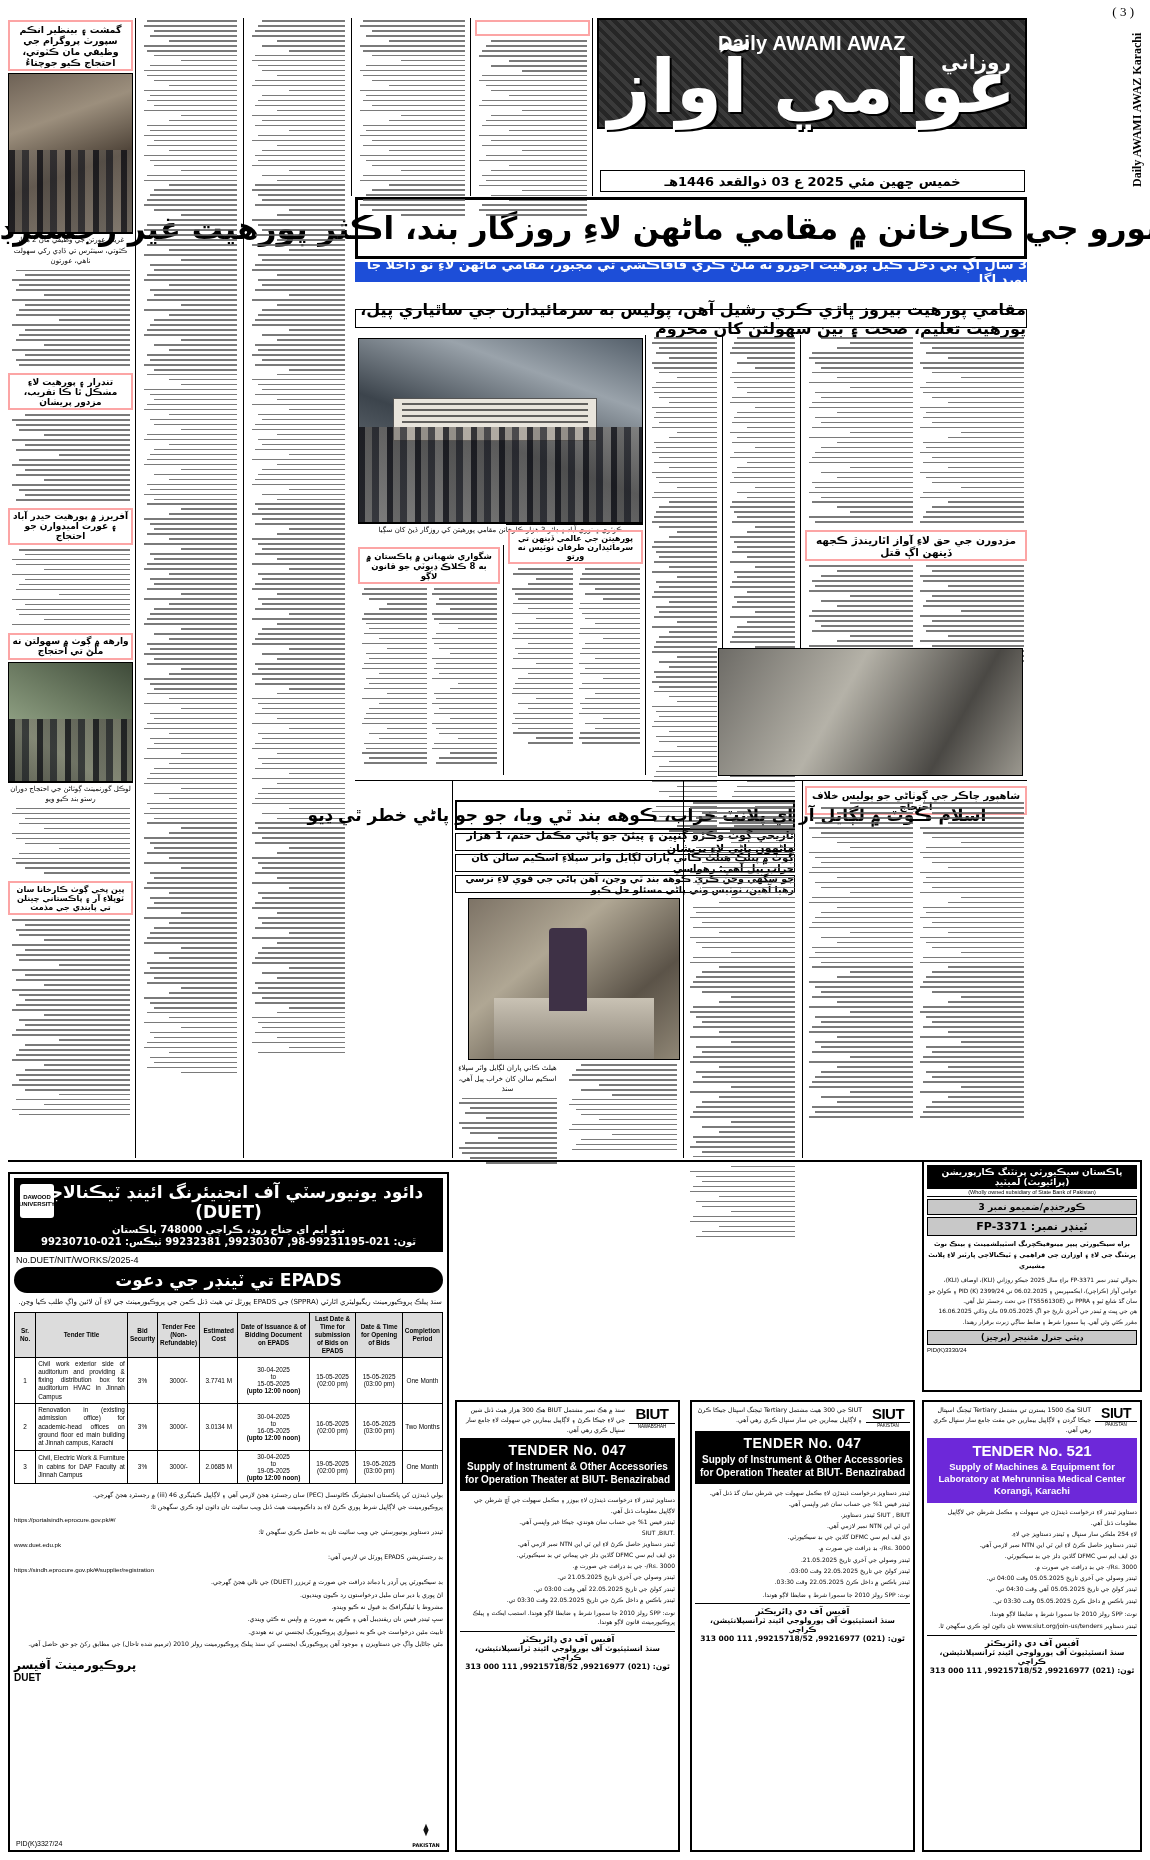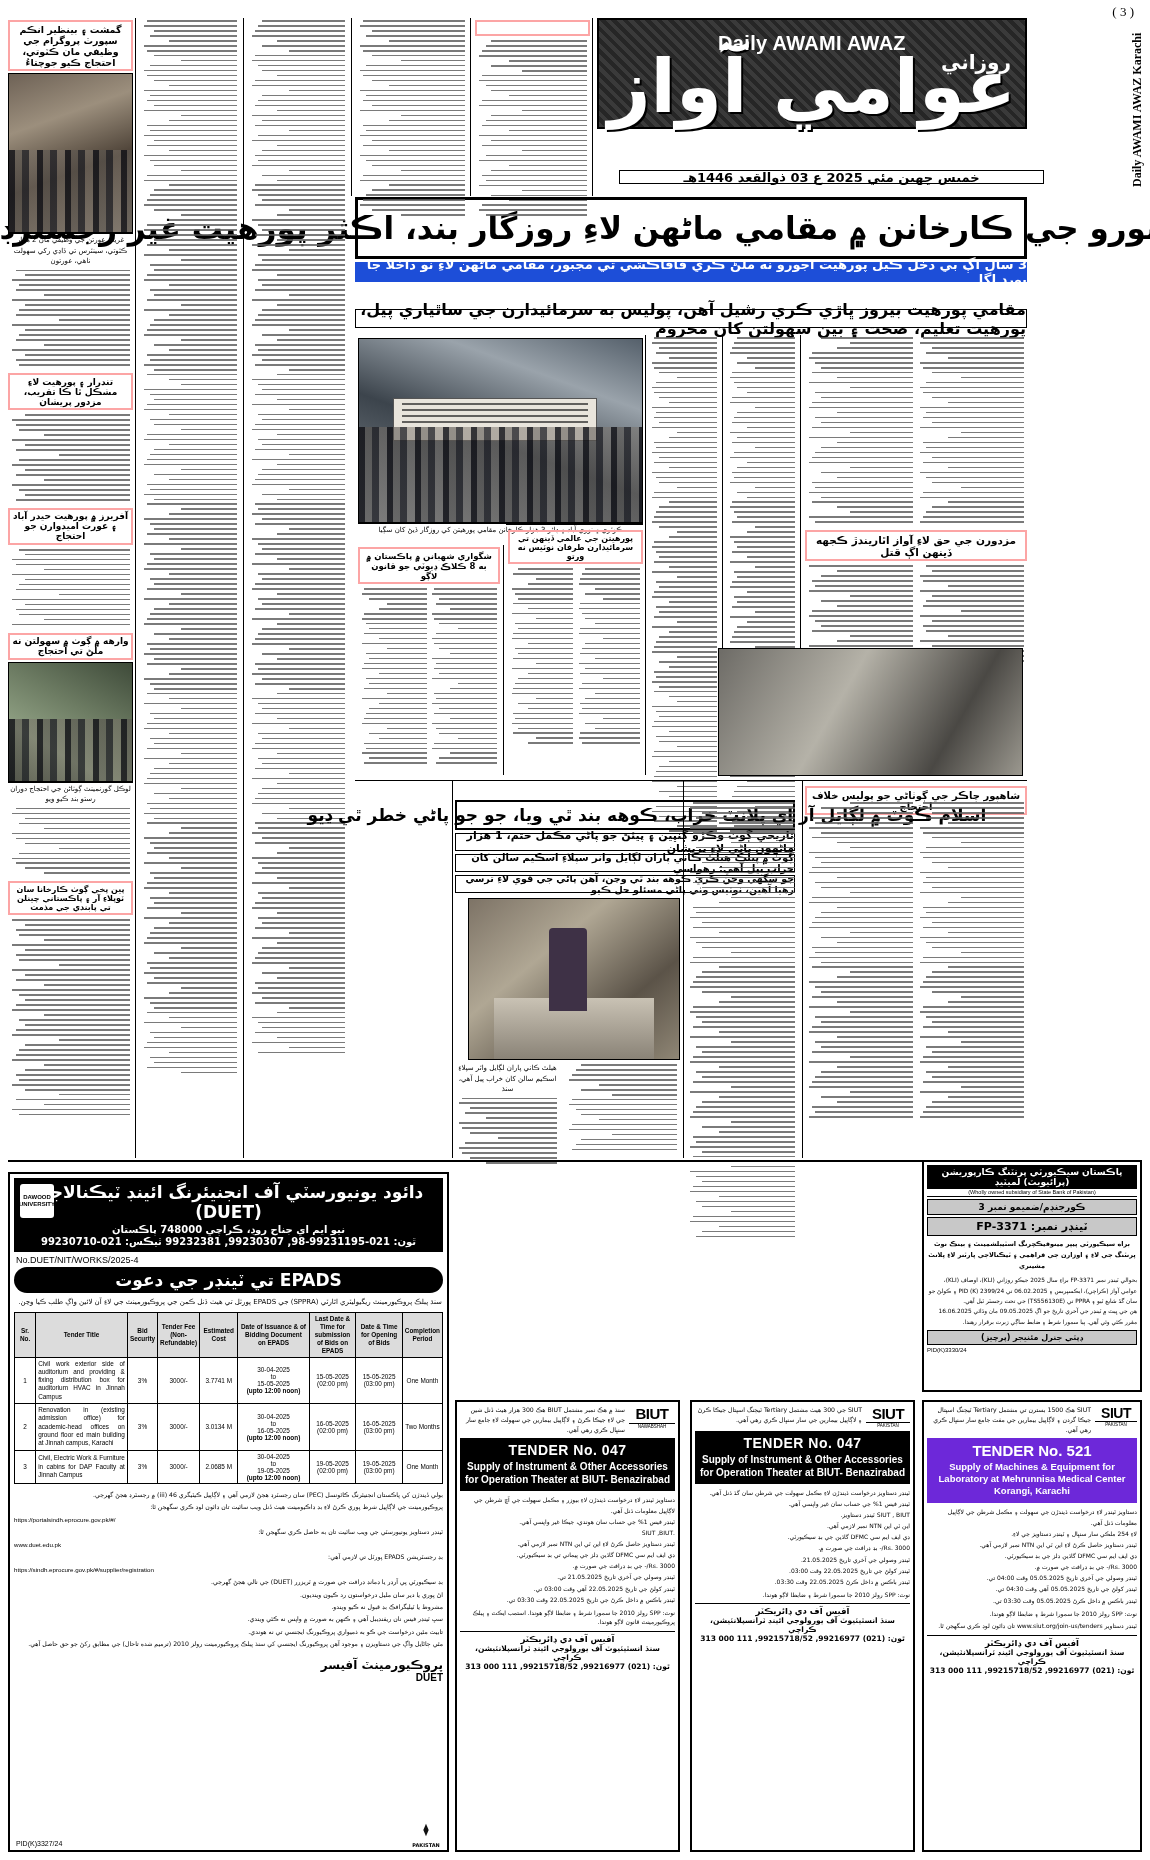--- a/index.html
+++ b/index.html
@@ -50,24 +50,24 @@
     font-size: 13px; font-family: "Liberation Serif", serif; color: #000;
   }
   #sidelabel {
     position: absolute; right: 2px; top: 30px; width: 18px; height: 160px;
     writing-mode: vertical-rl; transform: rotate(180deg);
     font-family: "Liberation Serif", serif; font-weight: bold; font-size: 12px;
     color: #000; direction: ltr; text-align: center;
   }
 
   #dateline {
-    position: absolute; left: 600px; top: 170px; width: 425px; height: 14px;
+    position: absolute; left: 600px; top: 170px; width: 425px; height: 22px;
     border: 1px solid #000; display: flex; align-items: center;
     justify-content: center; font-size: 13px; font-weight: bold;
-    direction: rtl; background: #fff; margin-left: 19px;
+    direction: rtl; background: #fff;
   }
 
   
   #mainhead {
     position: absolute; left: 355px; top: 197px; width: 672px; height: 62px;
     border: 3px solid #000; background: #fff;
     display: flex; align-items: center; justify-content: center;
   }
   #mainhead .t { font-size: 31px; font-weight: bold; direction: rtl; white-space: nowrap; }
 
@@ -156,21 +156,21 @@
   }
   table.tender th, table.tender td {
     border: 1px solid #000; padding: 2px 2px; vertical-align: middle; text-align: center;
   }
   table.tender th { background: #dcdcdc; font-weight: bold; line-height: 1.25; font-size:6.4px; }
   table.tender td.title { text-align: justify; font-size: 6.4px; line-height: 1.3; }
 
   #duet .terms { font-size: 6.2px; direction: rtl; text-align: right; line-height: 1.85; margin-top: 5px; }
   #duet .terms div { margin-bottom: 1px; }
   #duet .link { direction: ltr; text-align: left; font-family:"Liberation Sans",sans-serif; }
-  #duet .sign { text-align: right; margin-top: 8px; }
+  #duet .sign { text-align: left; margin-top: 8px; }
   #duet .sign .a { font-size: 12px; font-weight: bold; direction: rtl; }
   #duet .sign .b { font-size: 10px; font-weight: bold; direction: ltr; font-family:"Liberation Sans",sans-serif; }
   #duet .pid { position:absolute; left:6px; bottom:3px; font-size:7px; direction:ltr; font-family:"Liberation Sans",sans-serif; }
   #duet .stamp { position:absolute; right:6px; bottom:2px; width:30px; height:26px; text-align:center; }
   #duet .stamp .s1 { font-size:5px; font-weight:bold; }
 
   
   #biut {
     position: absolute; left: 455px; top: 1400px; width: 225px; height: 452px;
     border: 2px solid #000; background: #fff; padding: 3px;

